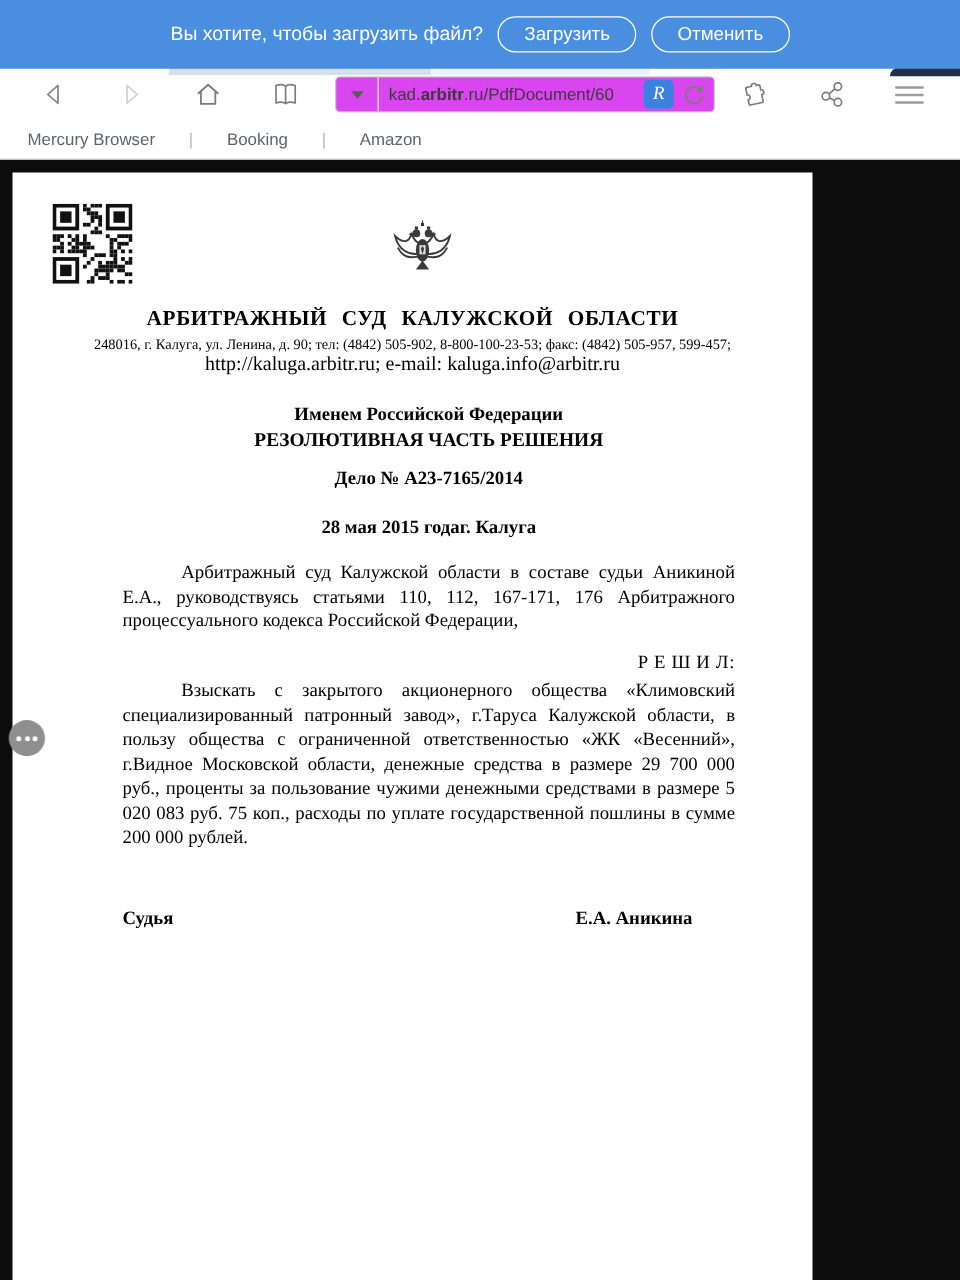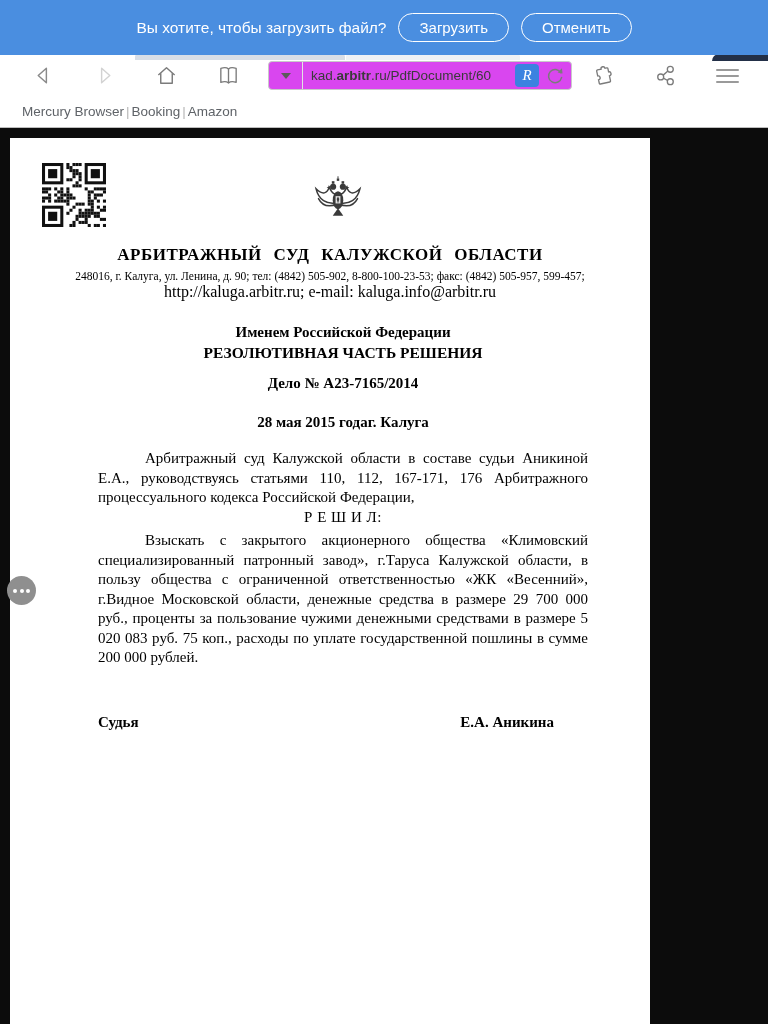--- a/index.html
+++ b/index.html
@@ -46,21 +46,21 @@
               white-space:nowrap; overflow:hidden; }
   .url-text b { font-weight:bold; }
   .reader-badge { flex:0 0 24px; height:23px; background:#3b82e0; border-radius:4px;
                   color:#fff; font-family:"Liberation Serif", serif; font-style:italic;
                   font-size:15px; display:flex; align-items:center; justify-content:center;
                   cursor:pointer; margin-right:5px; }
   .tb-refresh { flex:0 0 22px; height:22px; margin-right:5px; cursor:pointer; }
 
   
   .bookmarks { height:32px; background:#fff; border-bottom:1px solid #bdbdbd;
-               display:flex; align-items:center; padding-left:22px; gap:2px;
+               display:flex; align-items:center; padding-left:22px; gap:27px;
                font-size:13.5px; color:#5f6368; }
   .bm-item { cursor:pointer; }
   .bm-sep { color:#b5b5b5; }
 
   
   .viewer { position:relative; height:896px; background:#0c0c0c; }
   .page { position:absolute; left:10px; top:10px; width:640px; height:886px;
           background:#ffffff; font-family:"Liberation Serif", serif; color:#000; }
 
   .qr { position:absolute; left:32px; top:25px; width:64px; height:64px; }
@@ -74,21 +74,21 @@
 
   .doc-body { margin-left:88px; margin-right:62px; font-size:15px; line-height:19.5px; }
   .center { text-align:center; }
   .b { font-weight:bold; }
   .in-name { margin-top:22px; font-size:15px; }
   .doc-type { font-size:15.5px; }
   .case-no { margin-top:12px; font-size:15px; }
   .date-row { margin-top:19px; display:flex; justify-content:center; }
   .para { text-align:justify; text-indent:47px; }
   .para1 { margin-top:17px; }
-  .reshil { letter-spacing:.5px; }
+  .reshil { margin-top:13px; letter-spacing:.5px;text-align:right; }
   .para2 { margin-top:4px; }
   .sign-row { margin-top:45px; display:flex; justify-content:space-between; }
   .sign-name { padding-right:34px; }
 
   
   .more-fab { position:fixed; left:7px; top:576px; width:29px; height:29px;
               border-radius:50%; background:#8f8f8f; z-index:9; cursor:pointer;
               display:flex; align-items:center; justify-content:center; gap:2.5px; }
   .more-fab i { width:4px; height:4px; border-radius:50%; background:#fff; }
 </style>

